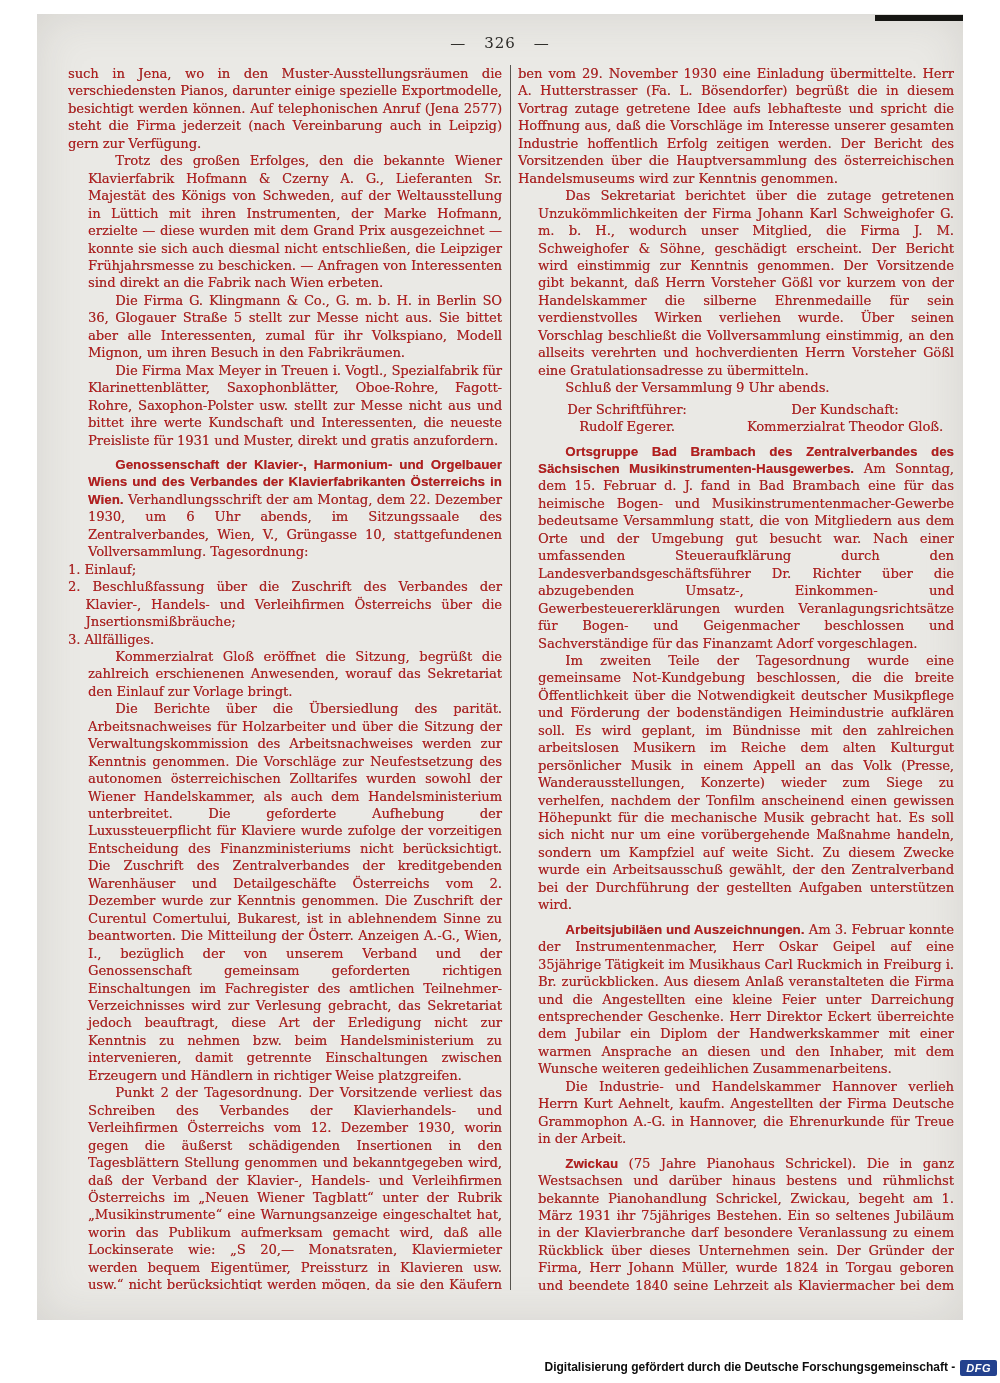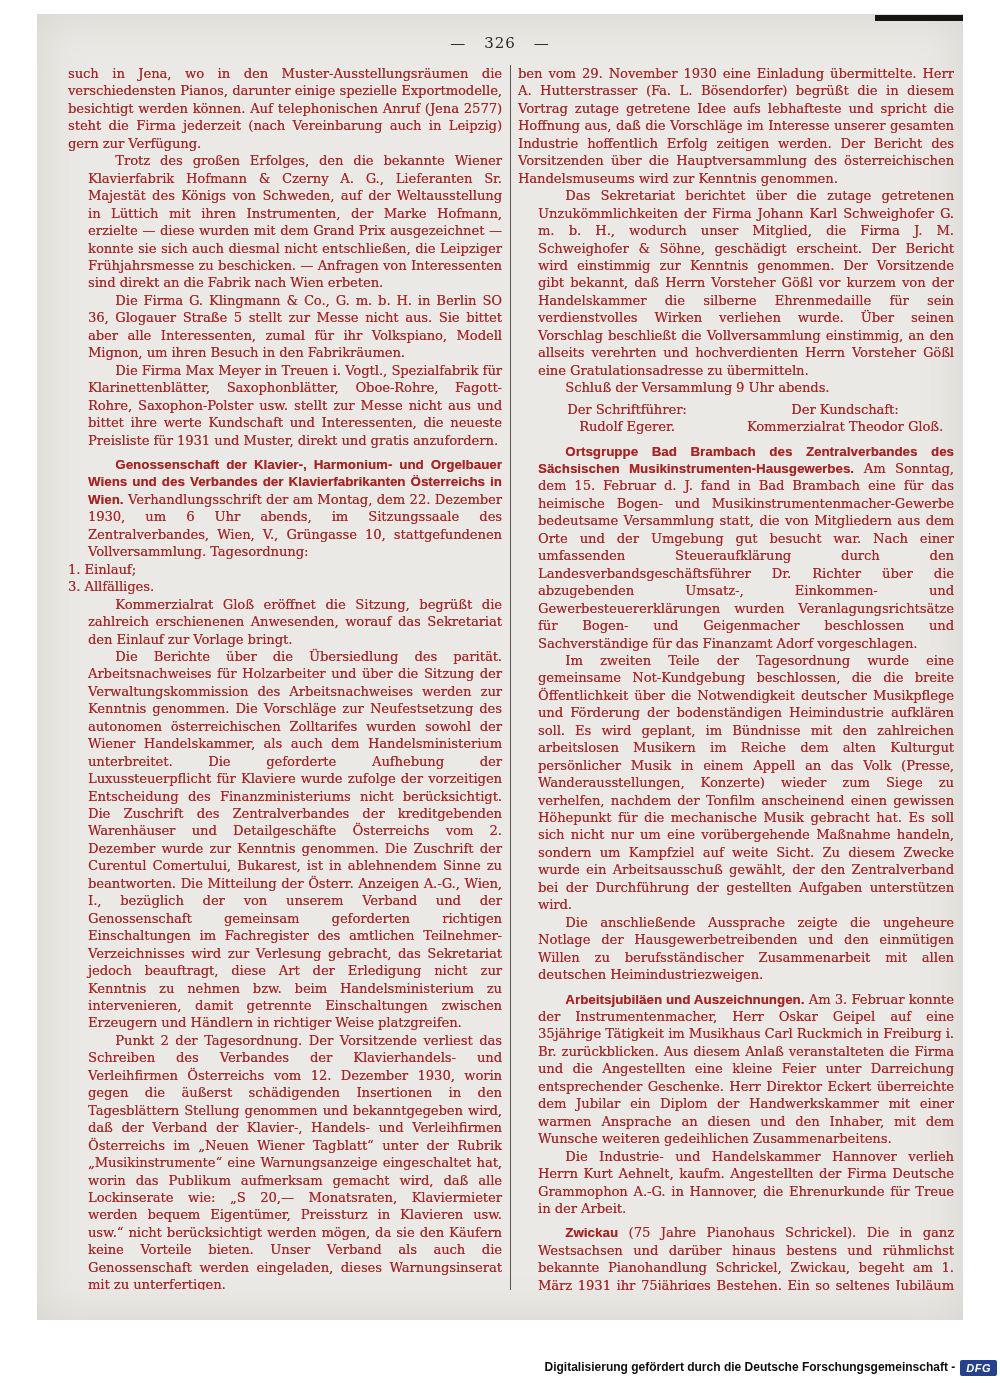--- a/index.html
+++ b/index.html
@@ -61,20 +61,21 @@
 
   <div class="cols">
 
     <div class="col left" lang="de">
       <p class="para">such in Jena, wo in den Muster-Ausstellungsräumen die verschiedensten Pianos, darunter einige spezielle Exportmodelle, besichtigt werden können. Auf telephonischen Anruf (Jena 2577) steht die Firma jederzeit (nach Vereinbarung auch in Leipzig) gern zur Verfügung.</p>
       <p class="para indent">Trotz des großen Erfolges, den die bekannte Wiener Klavierfabrik Hofmann &amp; Czerny A. G., Lieferanten Sr. Majestät des Königs von Schweden, auf der Weltausstellung in Lüttich mit ihren Instrumenten, der Marke Hofmann, erzielte — diese wurden mit dem Grand Prix ausgezeichnet — konnte sie sich auch diesmal nicht entschließen, die Leipziger Frühjahrsmesse zu beschicken. — Anfragen von Interessenten sind direkt an die Fabrik nach Wien erbeten.</p>
       <p class="para indent">Die Firma G. Klingmann &amp; Co., G. m. b. H. in Berlin SO 36, Glogauer Straße 5 stellt zur Messe nicht aus. Sie bittet aber alle Interessenten, zumal für ihr Volkspiano, Modell Mignon, um ihren Besuch in den Fabrikräumen.</p>
       <p class="para indent">Die Firma Max Meyer in Treuen i. Vogtl., Spezialfabrik für Klarinettenblätter, Saxophonblätter, Oboe-Rohre, Fagott-Rohre, Saxophon-Polster usw. stellt zur Messe nicht aus und bittet ihre werte Kundschaft und Interessenten, die neueste Preisliste für 1931 und Muster, direkt und gratis anzufordern.</p>
       <p class="para indent hp"><b class="shead">Genossenschaft der Klavier-, Harmonium- und Orgelbauer Wiens und des Verbandes der Klavierfabrikanten Österreichs in Wien.</b> <span>Verhandlungsschrift der am Montag, dem 22. Dezember 1930, um 6 Uhr abends, im Sitzungssaale des Zentralverbandes, Wien, V., Grüngasse 10, stattgefundenen Vollversammlung. Tagesordnung:</span></p>
       <p class="li">1. Einlauf;</p>
+      <p class="li">2. Beschlußfassung über die Zuschrift des Verbandes der Klavier-, Handels- und Verleihfirmen Österreichs über die Jnsertionsmißbräuche;</p>
       <p class="li">3. Allfälliges.</p>
       <p class="para indent">Kommerzialrat Gloß eröffnet die Sitzung, begrüßt die zahlreich erschienenen Anwesenden, worauf das Sekretariat den Einlauf zur Vorlage bringt.</p>
       <p class="para indent">Die Berichte über die Übersiedlung des parität. Arbeitsnachweises für Holzarbeiter und über die Sitzung der Verwaltungskommission des Arbeitsnachweises werden zur Kenntnis genommen. Die Vorschläge zur Neufestsetzung des autonomen österreichischen Zolltarifes wurden sowohl der Wiener Handelskammer, als auch dem Handelsministerium unterbreitet. Die geforderte Aufhebung der Luxussteuerpflicht für Klaviere wurde zufolge der vorzeitigen Entscheidung des Finanzministeriums nicht berücksichtigt. Die Zuschrift des Zentralverbandes der kreditgebenden Warenhäuser und Detailgeschäfte Österreichs vom 2. Dezember wurde zur Kenntnis genommen. Die Zuschrift der Curentul Comertului, Bukarest, ist in ablehnendem Sinne zu beantworten. Die Mitteilung der Österr. Anzeigen A.-G., Wien, I., bezüglich der von unserem Verband und der Genossenschaft gemeinsam geforderten richtigen Einschaltungen im Fachregister des amtlichen Teilnehmer-Verzeichnisses wird zur Verlesung gebracht, das Sekretariat jedoch beauftragt, diese Art der Erledigung nicht zur Kenntnis zu nehmen bzw. beim Handelsministerium zu intervenieren, damit getrennte Einschaltungen zwischen Erzeugern und Händlern in richtiger Weise platzgreifen.</p>
       <p class="para indent">Punkt 2 der Tagesordnung. Der Vorsitzende verliest das Schreiben des Verbandes der Klavierhandels- und Verleihfirmen Österreichs vom 12. Dezember 1930, worin gegen die äußerst schädigenden Insertionen in den Tagesblättern Stellung genommen und bekanntgegeben wird, daß der Verband der Klavier-, Handels- und Verleihfirmen Österreichs im „Neuen Wiener Tagblatt“ unter der Rubrik „Musikinstrumente“ eine Warnungsanzeige eingeschaltet hat, worin das Publikum aufmerksam gemacht wird, daß alle Lockinserate wie: „S 20,— Monatsraten, Klaviermieter werden bequem Eigentümer, Preissturz in Klavieren usw. usw.“ nicht berücksichtigt werden mögen, da sie den Käufern keine Vorteile bieten. Unser Verband als auch die Genossenschaft werden eingeladen, dieses Warnungsinserat mit zu unterfertigen.</p>
 
     </div>
 
     <div class="col right" lang="de">
       <p class="para">ben vom 29. November 1930 eine Einladung übermittelte. Herr A. Hutterstrasser (Fa. L. Bösendorfer) begrüßt die in diesem Vortrag zutage getretene Idee aufs lebhafteste und spricht die Hoffnung aus, daß die Vorschläge im Interesse unserer gesamten Industrie hoffentlich Erfolg zeitigen werden. Der Bericht des Vorsitzenden über die Hauptversammlung des österreichischen Handelsmuseums wird zur Kenntnis genommen.</p>
       <p class="para indent">Das Sekretariat berichtet über die zutage getretenen Unzukömmlichkeiten der Firma Johann Karl Schweighofer G. m. b. H., wodurch unser Mitglied, die Firma J. M. Schweighofer &amp; Söhne, geschädigt erscheint. Der Bericht wird einstimmig zur Kenntnis genommen. Der Vorsitzende gibt bekannt, daß Herrn Vorsteher Gößl vor kurzem von der Handelskammer die silberne Ehrenmedaille für sein verdienstvolles Wirken verliehen wurde. Über seinen Vorschlag beschließt die Vollversammlung einstimmig, an den allseits verehrten und hochverdienten Herrn Vorsteher Gößl eine Gratulationsadresse zu übermitteln.</p>
@@ -84,21 +85,20 @@
           <div>Der Schriftführer:</div>
           <div>Rudolf Egerer.</div>
         </div>
         <div class="sig-col">
           <div>Der Kundschaft:</div>
           <div>Kommerzialrat Theodor Gloß.</div>
         </div>
       </div>
       <p class="para indent hp"><b class="shead">Ortsgruppe Bad Brambach des Zentralverbandes des Sächsischen Musikinstrumenten-Hausgewerbes.</b> <span>Am Sonntag, dem 15. Februar d. J. fand in Bad Brambach eine für das heimische Bogen- und Musikinstrumentenmacher-Gewerbe bedeutsame Versammlung statt, die von Mitgliedern aus dem Orte und der Umgebung gut besucht war. Nach einer umfassenden Steueraufklärung durch den Landesverbandsgeschäftsführer Dr. Richter über die abzugebenden Umsatz-, Einkommen- und Gewerbesteuererklärungen wurden Veranlagungsrichtsätze für Bogen- und Geigenmacher beschlossen und Sachverständige für das Finanzamt Adorf vorgeschlagen.</span></p>
       <p class="para indent">Im zweiten Teile der Tagesordnung wurde eine gemeinsame Not-Kundgebung beschlossen, die die breite Öffentlichkeit über die Notwendigkeit deutscher Musikpflege und Förderung der bodenständigen Heimindustrie aufklären soll. Es wird geplant, im Bündnisse mit den zahlreichen arbeitslosen Musikern im Reiche dem alten Kulturgut persönlicher Musik in einem Appell an das Volk (Presse, Wanderausstellungen, Konzerte) wieder zum Siege zu verhelfen, nachdem der Tonfilm anscheinend einen gewissen Höhepunkt für die mechanische Musik gebracht hat. Es soll sich nicht nur um eine vorübergehende Maßnahme handeln, sondern um Kampfziel auf weite Sicht. Zu diesem Zwecke wurde ein Arbeitsausschuß gewählt, der den Zentralverband bei der Durchführung der gestellten Aufgaben unterstützen wird.</p>
-      <p class="para indent">Die anschließende Aussprache zeigte die ungeheure Notlage der Hausgewerbetreibenden und den einmütigen Willen zu berufsständischer Zusammenarbeit mit allen deutschen Heimindustriezweigen.</p>
       <p class="para indent hp"><b class="shead">Arbeitsjubiläen und Auszeichnungen.</b> <span>Am 3. Februar konnte der Instrumentenmacher, Herr Oskar Geipel auf eine 35jährige Tätigkeit im Musikhaus Carl Ruckmich in Freiburg i. Br. zurückblicken. Aus diesem Anlaß veranstalteten die Firma und die Angestellten eine kleine Feier unter Darreichung entsprechender Geschenke. Herr Direktor Eckert überreichte dem Jubilar ein Diplom der Handwerkskammer mit einer warmen Ansprache an diesen und den Inhaber, mit dem Wunsche weiteren gedeihlichen Zusammenarbeitens.</span></p>
       <p class="para indent">Die Industrie- und Handelskammer Hannover verlieh Herrn Kurt Aehnelt, kaufm. Angestellten der Firma Deutsche Grammophon A.-G. in Hannover, die Ehrenurkunde für Treue in der Arbeit.</p>
       <p class="para indent hp"><b class="shead">Zwickau</b> <span>(75 Jahre Pianohaus Schrickel). Die in ganz Westsachsen und darüber hinaus bestens und rühmlichst bekannte Pianohandlung Schrickel, Zwickau, begeht am 1. März 1931 ihr 75jähriges Bestehen. Ein so seltenes Jubiläum in der Klavierbranche darf besondere Veranlassung zu einem Rückblick über dieses Unternehmen sein. Der Gründer der Firma, Herr Johann Müller, wurde 1824 in Torgau geboren und beendete 1840 seine Lehrzeit als Klaviermacher bei dem Klavierbauer Drache in Bautzen. Der begabte und umsichtige junge Mann ging dann — wie damals üblich — auf die Wanderschaft; er fand hier bei den bekanntesten Klaviermachern in Deutschland, Österreich und Ungarn Gelegenheit, sich weiter auszubilden und sich weiteres Wissen von den damaligen maßgebenden Klavierbauern anzueignen. 1851 ließ sich dann Johann Müller in Oschatz nieder, heiratete hier und begann am 1. März 1856 in eigener Werkstatt mit dem Bau seiner ersten Tafelklaviere. Müller hatte guten Erfolg, denn er konnte eine stattliche Zahl von Tafelklavieren absetzen. Er ging später dann auch zum Bau von Pianos über. Tafelklaviere und Pianos von Müller sind noch vielfach in Westsachsen vorhanden und geben heute noch Zeugnis von der sorgfältigen Arbeit. 1862 siedelte Müller nach Zwickau, Scheergasse, über, und 1874 wurden wiederum größere Geschäftsräume benötigt. Müller verlegte seine Geschäftsräume in das Weber-Innungshaus, wo sich das Schrickelsche Geschäft noch heute befindet (jetzt Rathenauplatz, vorher Kaiser-Wilhelm-Platz). 1896 starb nach einem arbeitsreichen, aber auch erfolgreichem Leben der überall beliebte und geschätzte Klavier-</span></p>
     </div>
 
   </div>
 </div>
 
 <div class="footer">
   <span>Digitalisierung gefördert durch die Deutsche Forschungsgemeinschaft -</span>

